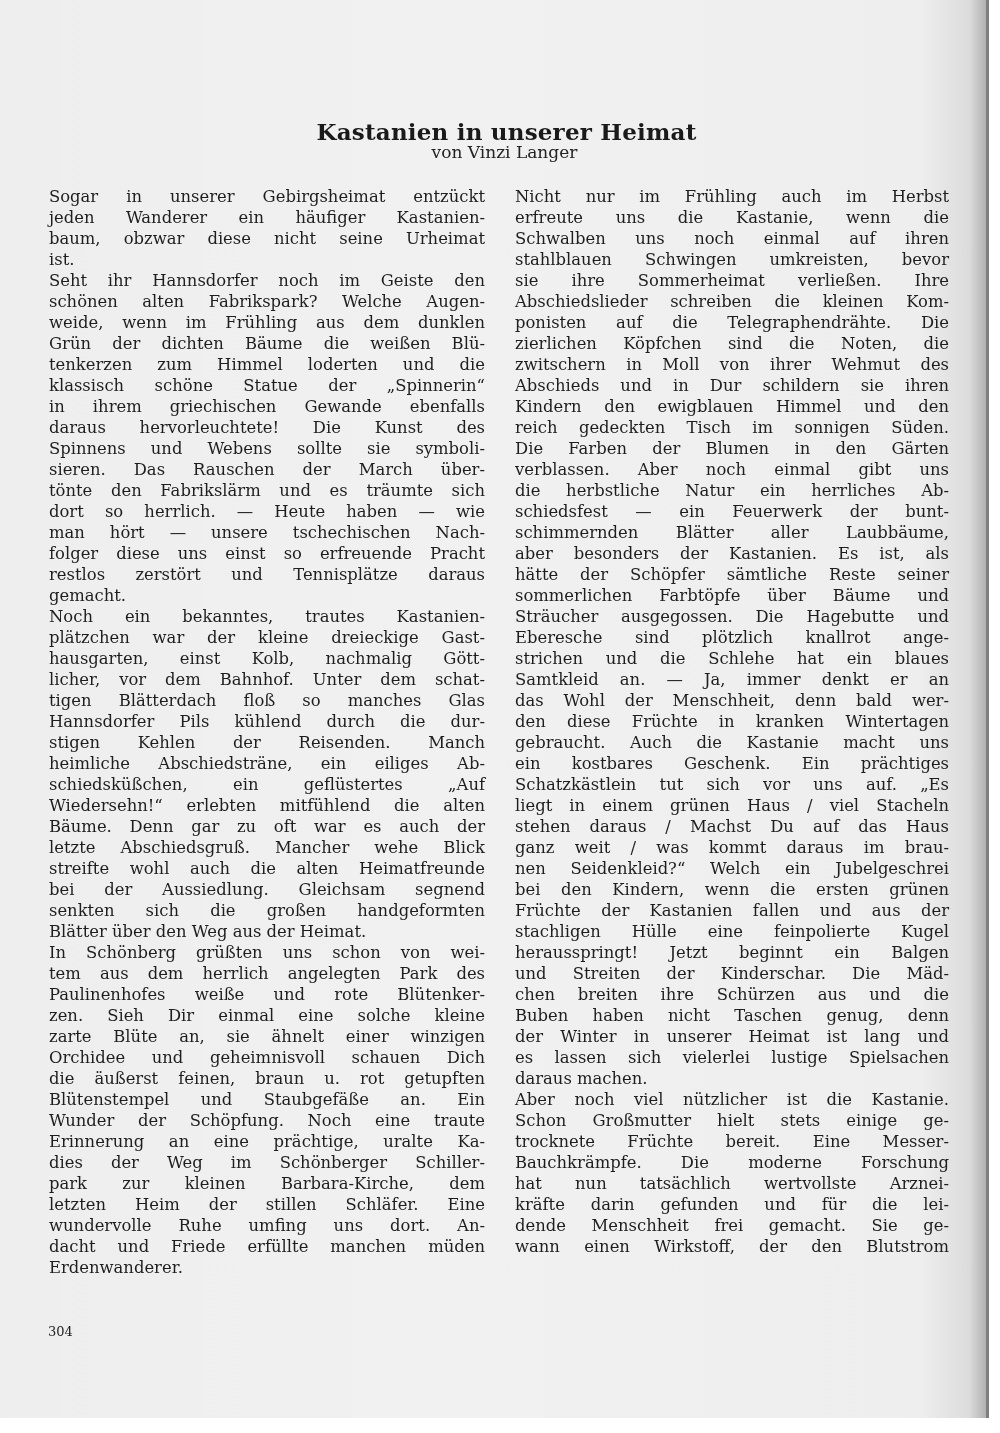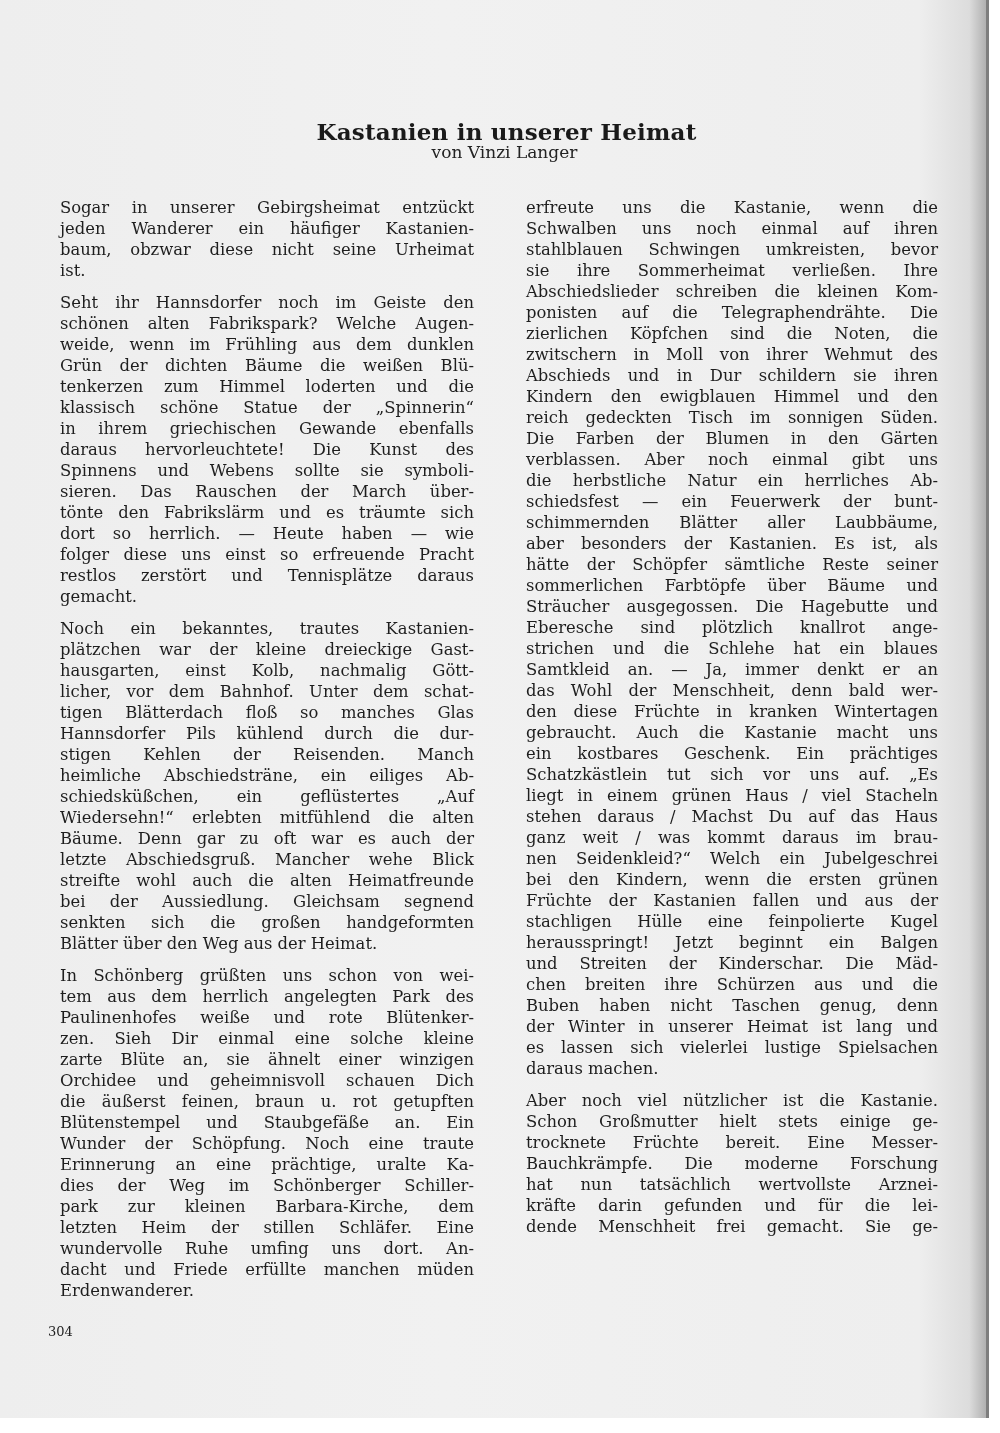--- a/index.html
+++ b/index.html
@@ -66,21 +66,21 @@
     }
     .col-left {
       left: 49px;
       width: 436px;
     }
     .col-right {
       left: 515px;
       width: 434px;
     }
     .column p {
-      margin: 11px;
+      margin: 0;
       text-indent: 0;
     }
     .line {
       display: block;
       text-align: justify;
       text-align-last: justify;
       white-space: nowrap;
       overflow: visible;
     }
     .line.last {
@@ -115,20 +115,21 @@
         <span class="line">weide, wenn im Frühling aus dem dunklen</span>
         <span class="line">Grün der dichten Bäume die weißen Blü-</span>
         <span class="line">tenkerzen zum Himmel loderten und die</span>
         <span class="line">klassisch schöne Statue der „Spinnerin“</span>
         <span class="line">in ihrem griechischen Gewande ebenfalls</span>
         <span class="line">daraus hervorleuchtete! Die Kunst des</span>
         <span class="line">Spinnens und Webens sollte sie symboli-</span>
         <span class="line">sieren. Das Rauschen der March über-</span>
         <span class="line">tönte den Fabrikslärm und es träumte sich</span>
         <span class="line">dort so herrlich. — Heute haben — wie</span>
+        <span class="line">man hört — unsere tschechischen Nach-</span>
         <span class="line">folger diese uns einst so erfreuende Pracht</span>
         <span class="line">restlos zerstört und Tennisplätze daraus</span>
         <span class="line last">gemacht.</span>
       </p>
       <p>
         <span class="line">Noch ein bekanntes, trautes Kastanien-</span>
         <span class="line">plätzchen war der kleine dreieckige Gast-</span>
         <span class="line">hausgarten, einst Kolb, nachmalig Gött-</span>
         <span class="line">licher, vor dem Bahnhof. Unter dem schat-</span>
         <span class="line">tigen Blätterdach floß so manches Glas</span>
@@ -158,20 +159,21 @@
         <span class="line">dies der Weg im Schönberger Schiller-</span>
         <span class="line">park zur kleinen Barbara-Kirche, dem</span>
         <span class="line">letzten Heim der stillen Schläfer. Eine</span>
         <span class="line">wundervolle Ruhe umfing uns dort. An-</span>
         <span class="line">dacht und Friede erfüllte manchen müden</span>
         <span class="line last">Erdenwanderer.</span>
       </p>
     </div>
   <div class="column col-right" id="col-right">
       <p>
+        <span class="line">Nicht nur im Frühling auch im Herbst</span>
         <span class="line">erfreute uns die Kastanie, wenn die</span>
         <span class="line">Schwalben uns noch einmal auf ihren</span>
         <span class="line">stahlblauen Schwingen umkreisten, bevor</span>
         <span class="line">sie ihre Sommerheimat verließen. Ihre</span>
         <span class="line">Abschiedslieder schreiben die kleinen Kom-</span>
         <span class="line">ponisten auf die Telegraphendrähte. Die</span>
         <span class="line">zierlichen Köpfchen sind die Noten, die</span>
         <span class="line">zwitschern in Moll von ihrer Wehmut des</span>
         <span class="line">Abschieds und in Dur schildern sie ihren</span>
         <span class="line">Kindern den ewigblauen Himmel und den</span>
@@ -209,17 +211,18 @@
         <span class="line last">daraus machen.</span>
       </p>
       <p>
         <span class="line">Aber noch viel nützlicher ist die Kastanie.</span>
         <span class="line">Schon Großmutter hielt stets einige ge-</span>
         <span class="line">trocknete Früchte bereit. Eine Messer-</span>
         <span class="line">Bauchkrämpfe. Die moderne Forschung</span>
         <span class="line">hat nun tatsächlich wertvollste Arznei-</span>
         <span class="line">kräfte darin gefunden und für die lei-</span>
         <span class="line">dende Menschheit frei gemacht. Sie ge-</span>
+        <span class="line">wann einen Wirkstoff, der den Blutstrom</span>
       </p>
     </div>
 
   <div class="page-number">304</div>
 </div>
 
 </body></html>

